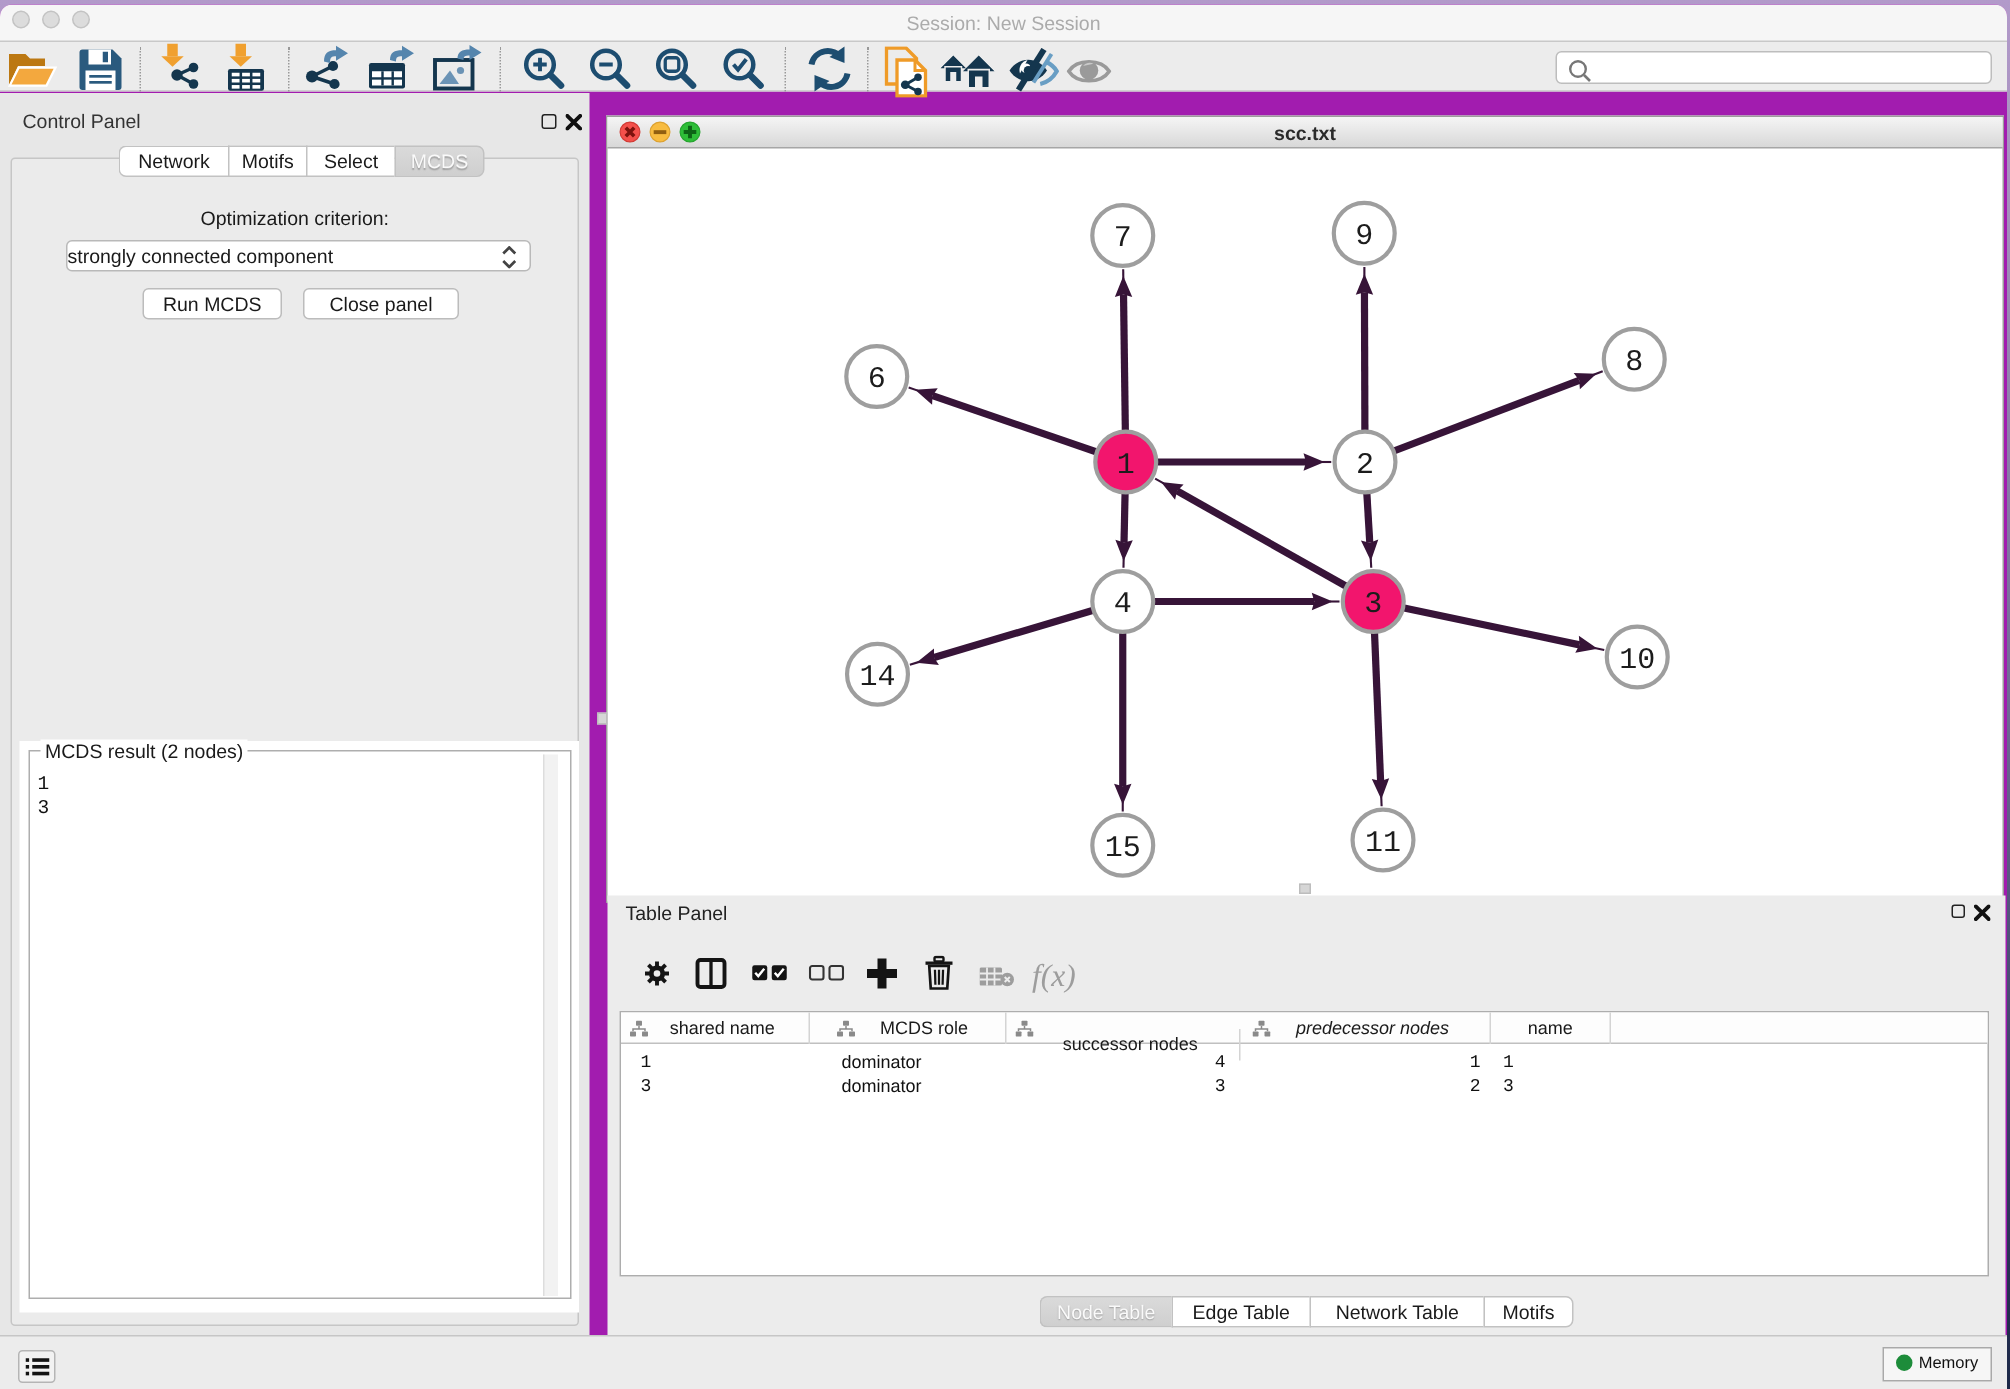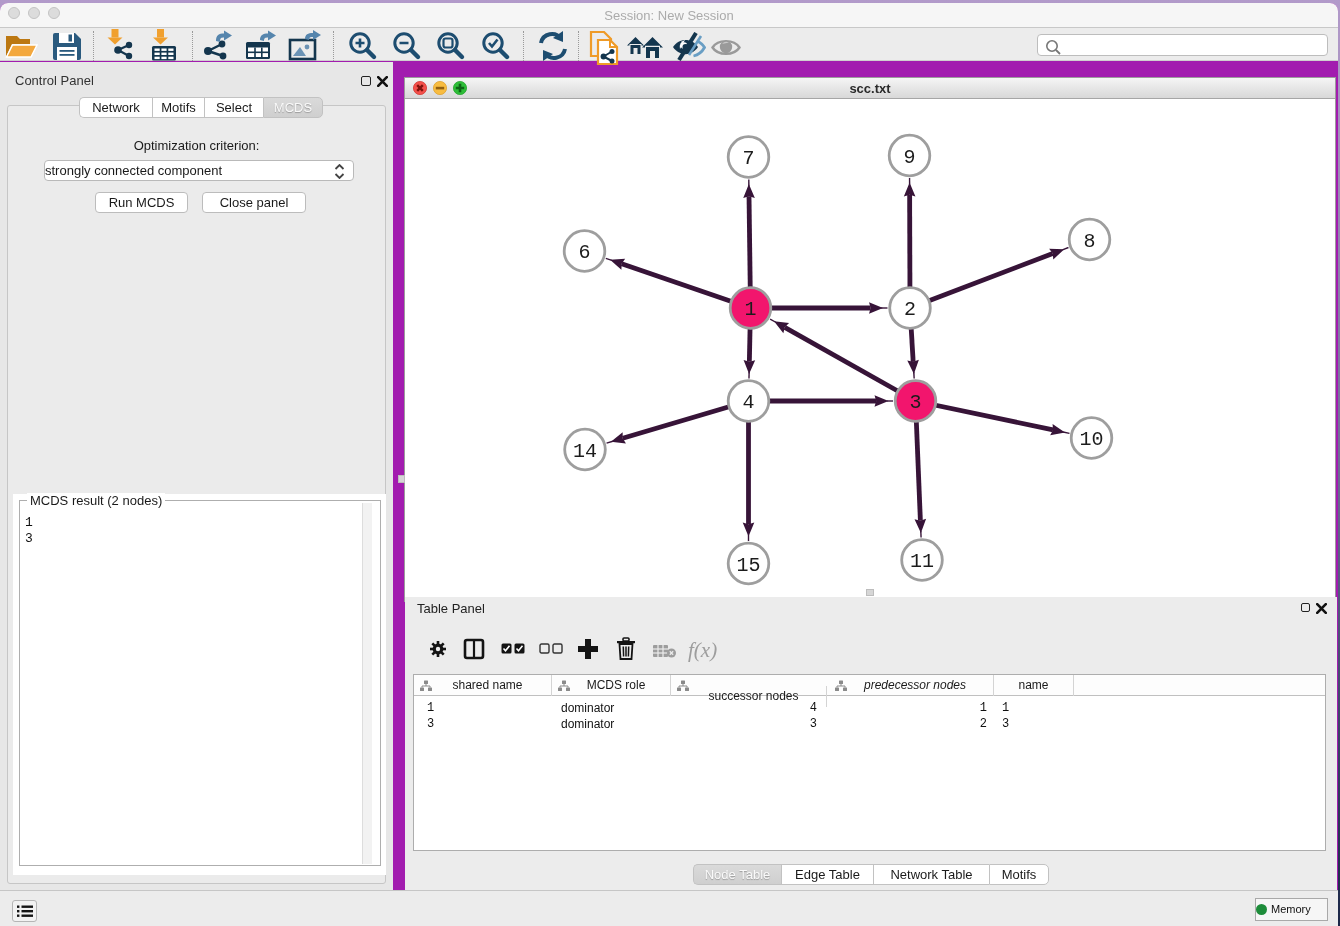--- a/index.html
+++ b/index.html
@@ -42,21 +42,21 @@
 #tp-restore { position:absolute; left:896px; top:6px; width:9px; height:9px; border:1.5px solid #222; border-radius:2px; }
 #ttable { position:absolute; left:8px; top:77px; width:913px; height:177px; background:#fff; border:1px solid #adadad; }
 .th { position:absolute; top:0; height:21px; border-right:1px solid #d4d4d4; font-size:12px; color:#1a1a1a; text-align:center; line-height:21px; }
 .thead { position:absolute; left:0; top:0; width:911px; height:21px; background:#fdfdfd; border-bottom:1px solid #c0c0c0; }
 .trow { position:absolute; font-size:12px; color:#111; }
 .trow.num { font-family:"Liberation Mono",monospace; font-size:12px; }
 .hicon { position:absolute; top:5px; }
 #btabs { position:absolute; left:288px; top:267px; height:22px; display:flex; }
 
 #statusbar { position:absolute; left:0; top:887px; width:1338px; height:36px; background:#ececec; border-top:1px solid #c6c6c6; }
-#mem-btn { position:absolute; left:1255px; top:7px; width:73px; height:23px; background:#f6f6f6; border:1px solid #a9a9a9; font-size:11px; color:#111; text-align:left; line-height:21px; }
+#mem-btn { position:absolute; left:1255px; top:7px; width:73px; height:23px; background:#f6f6f6; border:1px solid #a9a9a9; font-size:11px; color:#111; text-align:center; line-height:21px; }
 #list-btn { position:absolute; left:12px; top:9px; width:25px; height:22px; background:#f2f2f2; border:1px solid #b5b5b5; border-radius:3px; }
 </style>
 </head>
 <body>
 <div id="win">
   <div id="titlebar">
     <div class="tl" style="left:8px;"></div>
     <div class="tl" style="left:28px;"></div>
     <div class="tl" style="left:48px;"></div>
     <div id="title-text">Session: New Session</div>
@@ -378,21 +378,21 @@
             <line x1="5" y1="1" x2="5" y2="13"></line>
             <line x1="10" y1="1" x2="10" y2="13"></line>
           </g>
         <circle cx="18.5" cy="9" r="4.5" fill="#9d9d9d"></circle>
         <path d="M16.8 7.3 L20.2 10.7 M20.2 7.3 L16.8 10.7" stroke="#ececec" stroke-width="1.3"></path>
       </svg>
       <div class="abs" style="left:283px;top:41px;font-family:'Liberation Serif',serif;font-style:italic;font-size:21px;color:#9d9d9d;">f(x)</div>
     </div>
     <div id="ttable">
       <div class="thead">
-        <div class="th" style="left:0; width:138px;">&nbsp;&nbsp;&nbsp;shared name</div>
+        <div class="th" style="left:0; width:126px;">&nbsp;&nbsp;&nbsp;shared name</div>
         <div class="th" style="left:138px; width:119px;">&nbsp;&nbsp;&nbsp;MCDS role</div>
         <div class="th" style="left:257px; width:156px;margin-top:11px;">&nbsp;&nbsp;&nbsp;successor nodes</div>
         <div class="th" style="left:413px; width:167px;font-style:italic;">&nbsp;&nbsp;&nbsp;predecessor nodes</div>
         <div class="th" style="left:580px; width:80px;">name</div>
         <svg class="hicon" style="left:6px;" width="12" height="12" viewBox="0 0 12 12">
             <g fill="#8a8a8a">
               <rect x="4" y="0.5" width="4" height="3.4" rx="0.5"></rect>
               <rect x="0" y="7.6" width="4" height="3.4" rx="0.5"></rect>
               <rect x="8" y="7.6" width="4" height="3.4" rx="0.5"></rect>
             </g>

